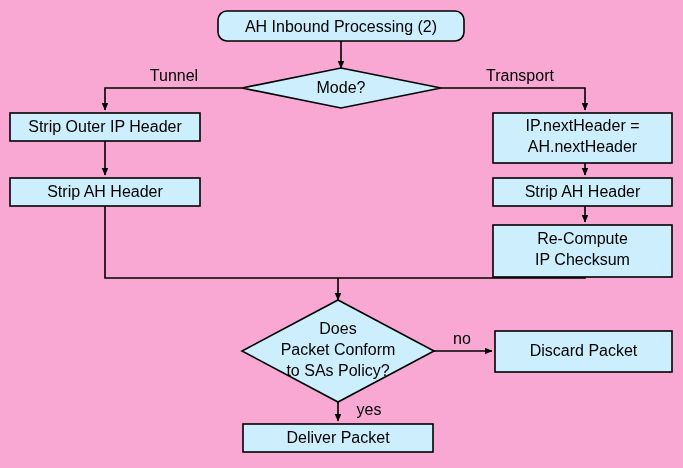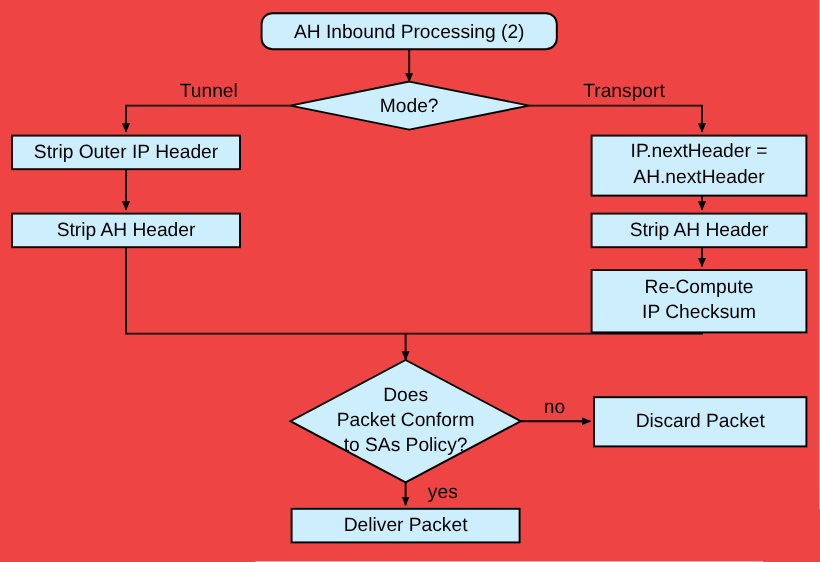--- a/index.html
+++ b/index.html
@@ -4,21 +4,21 @@
 <style>
   html, body {
     margin: 0;
     padding: 0;
     background: #ffffff;
   }
   #canvas {
     position: relative;
     width: 683px;
     height: 468px;
-    background: #ef4444;
+    background: #f9a8d4;
     overflow: hidden;
     font-family: "Liberation Sans", sans-serif;
   }
   svg.diagram {
     position: absolute;
     top: 0;
     left: 0;
     width: 683px;
     height: 468px;
     display: block;

